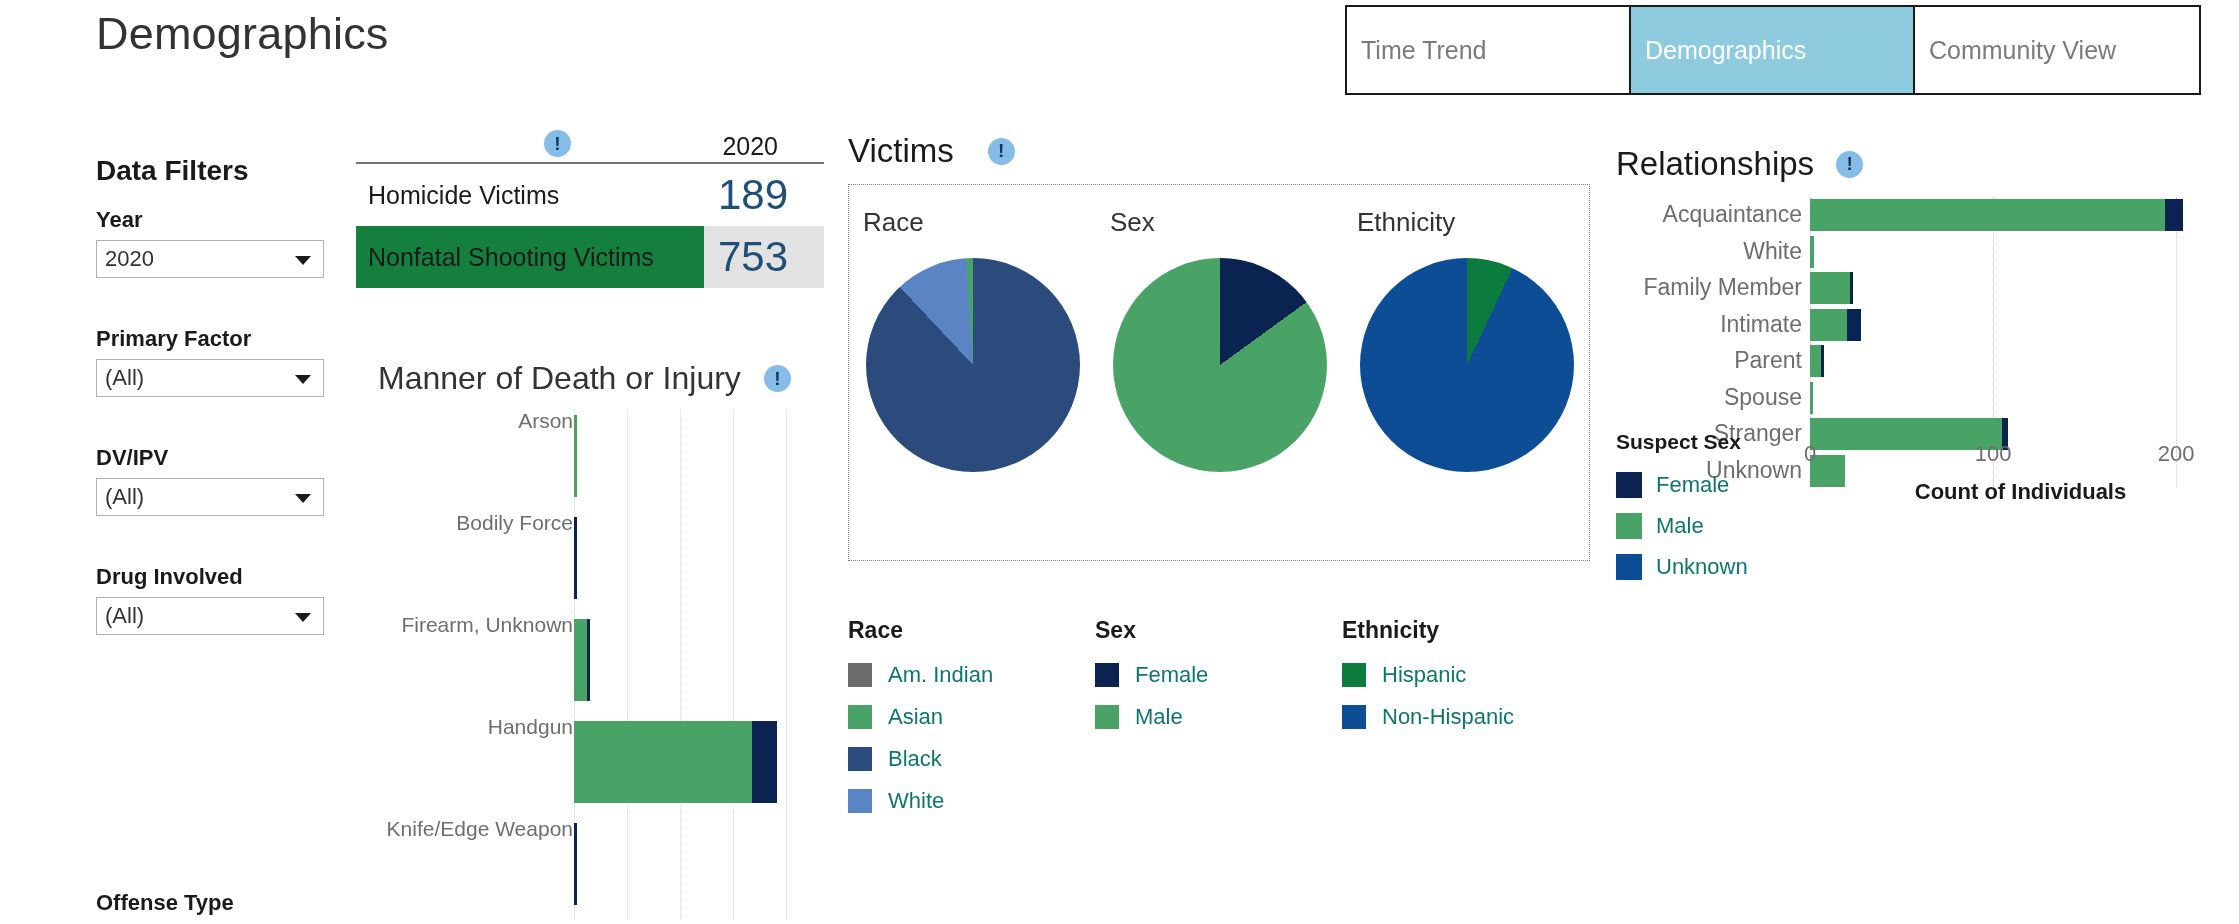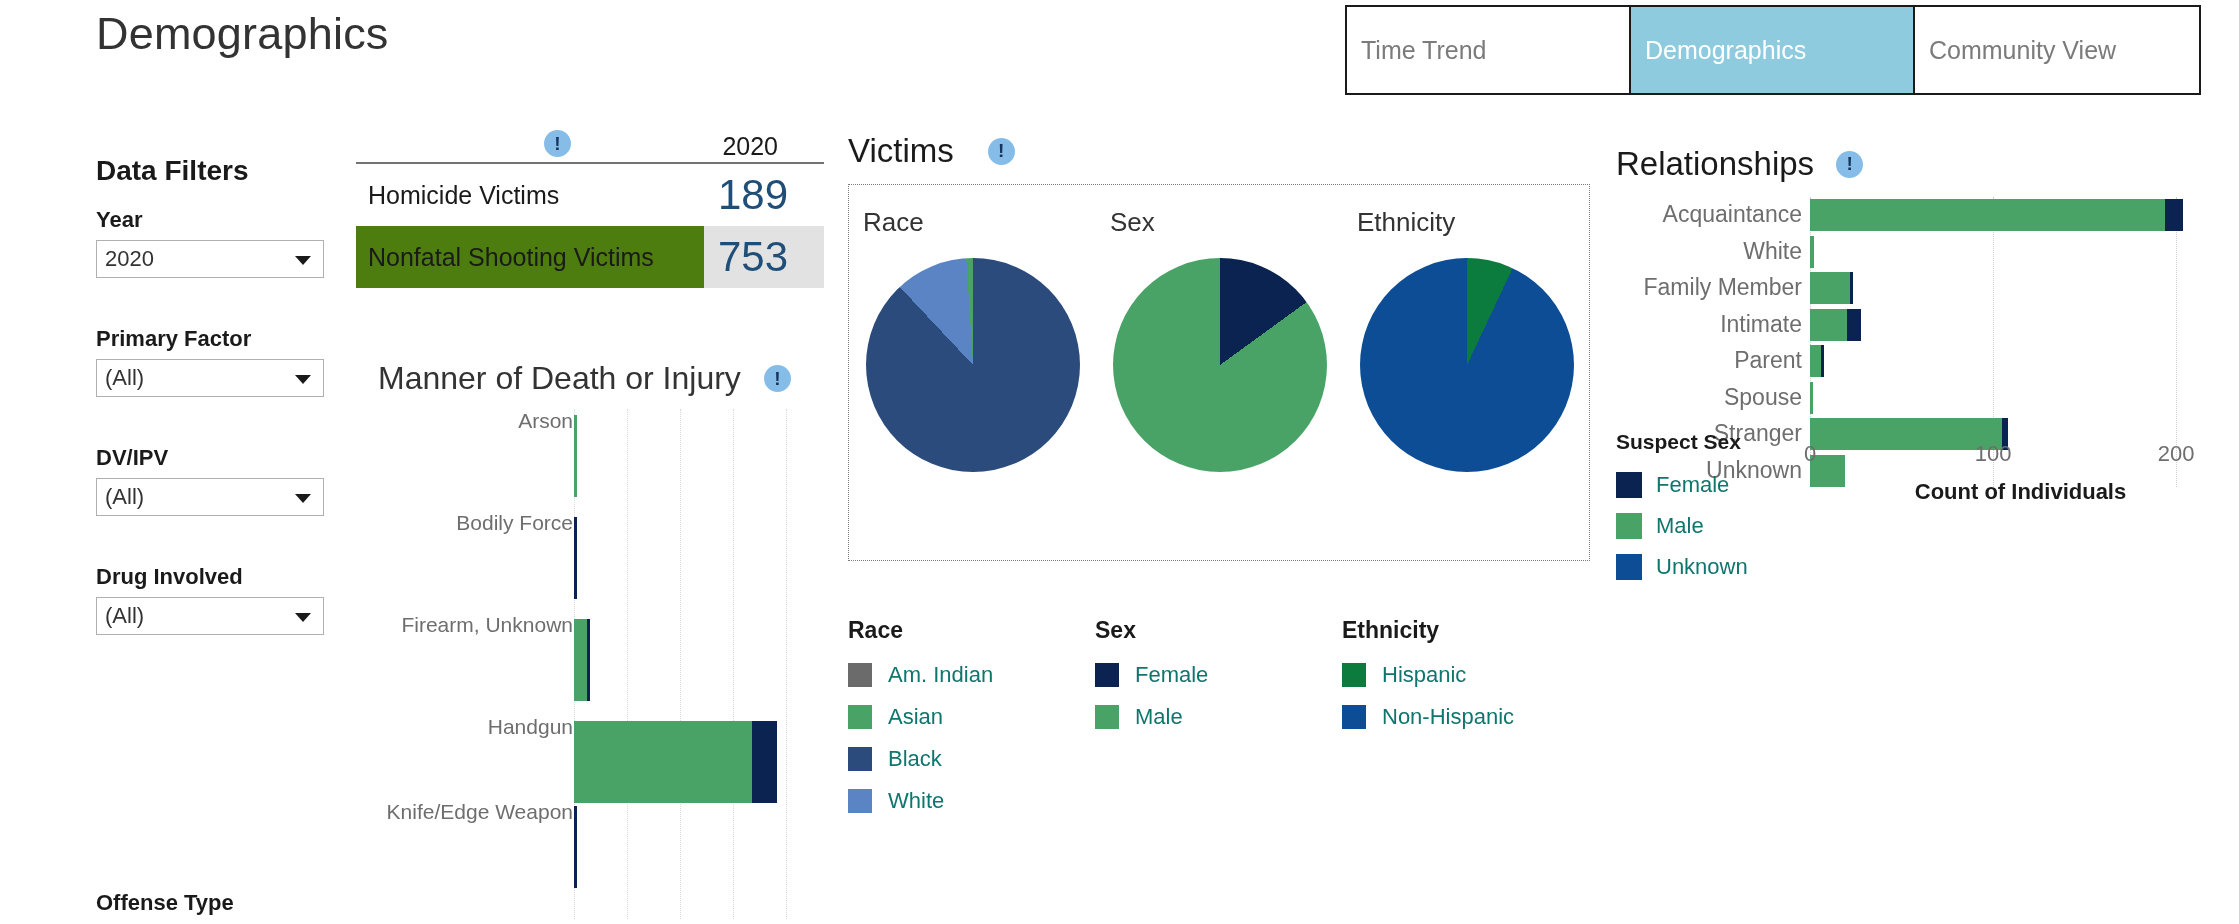--- a/index.html
+++ b/index.html
@@ -71,21 +71,21 @@
   
   #kpi { position: absolute; left: 356px; top: 128px; width: 468px; }
   #kpi-icon-row { height: 34px; position: relative; }
   #kpi-icon-row .info-icon { position: absolute; left: 188px; top: 2px; }
   #kpi-year {
     position: absolute; right: 46px; top: 4px;
     font-size: 25px; color: #1a1a1a;
   }
   #kpi-table { border-top: 2px solid #737373; width: 100%; }
   .kpi-row { display: flex; align-items: center; height: 62px; }
-  .kpi-row.alt { background: #4d7c0f; }
+  .kpi-row.alt { background: #15803d; }
   .kpi-name { flex: 1; font-size: 25px; color: #1a1a1a; padding-left: 12px; }
   .kpi-val {
     width: 120px; text-align: left; padding-left: 14px;
     font-size: 42px; color: #1f4e79; font-weight: 400;
   }
   .kpi-row.alt .kpi-val { background: #e2e2e2; height: 62px; line-height: 62px; }
 
   
   #manner { position: absolute; left: 378px; top: 360px; width: 440px; }
   #manner-head { display: flex; align-items: center; gap: 23px; margin-bottom: 12px; }
@@ -261,21 +261,21 @@
               <div class="seg female" style="width: 3px;"></div>
             </div>
           </div>
           <div class="manner-row" style="top: 306px;">
             <div class="manner-cat">Handgun</div>
             <div class="manner-bars">
               <div class="seg male" style="width: 178.226px;"></div>
               <div class="seg female" style="width: 24.4px;"></div>
             </div>
           </div>
-          <div class="manner-row" style="top: 391px;">
+          <div class="manner-row" style="top: 408px;">
             <div class="manner-cat">Knife/Edge Weapon</div>
             <div class="manner-bars">
               <div class="seg female" style="width: 3px;"></div>
             </div>
           </div>
         </div>
     </div>
   </div>
 
   <div id="victims">

